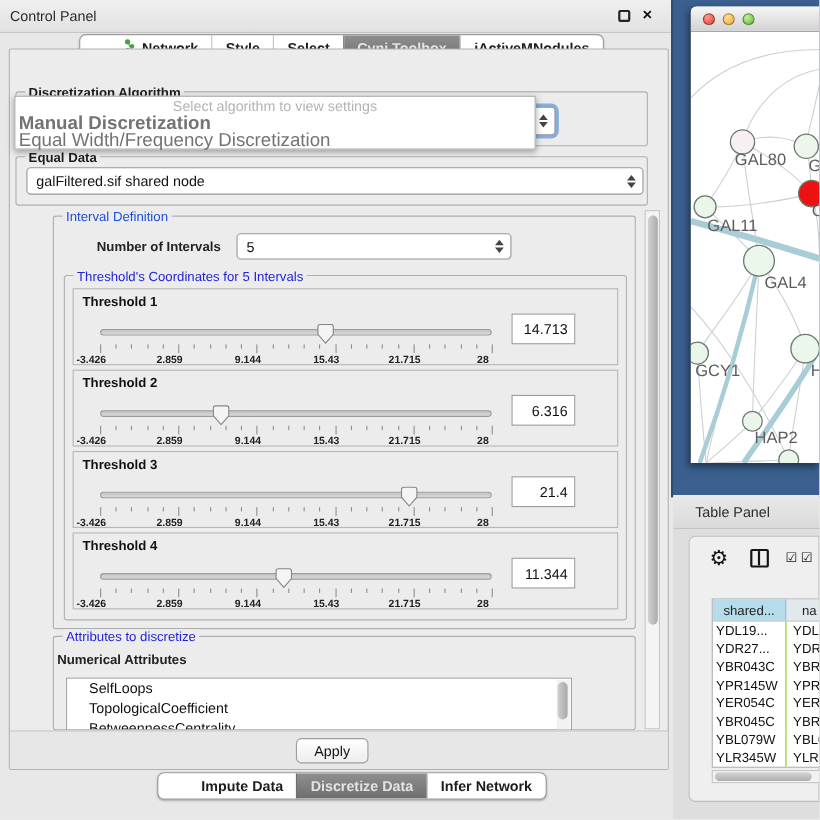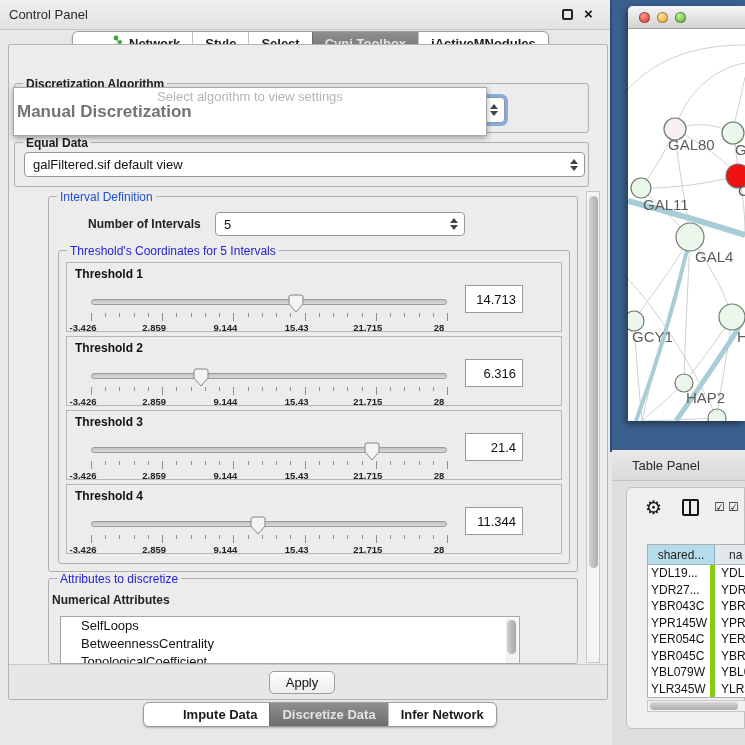--- a/index.html
+++ b/index.html
@@ -130,21 +130,21 @@
   .cb-ico { position:absolute; top:12px; font-size:12px; color:#141414; }
 
   .tp-table { position:absolute; left:20px; top:56px; width:99px; height:154px;
               background:#fff; border:1px solid #aeaeae; overflow:hidden; }
   .tp-head { display:flex; height:20px; border-bottom:1px solid #9fb6c0; }
   .tp-head .h1 { width:67px; background:#b5dcea; border-right:1px solid #8fb2c2;
                  font-size:12px; color:#222; text-align:center; line-height:20px; }
   .tp-head .h2 { flex:1; background:#e1e9ed; font-size:12px; color:#222;
                  padding-left:14px; line-height:20px; }
   .tp-row { display:flex; height:16.5px; }
-  .tp-row .c1 { width:67px; border-right:5px solid #84cc16; font-size:12px; color:#111;
+  .tp-row .c1 { width:67px; border-right:1px solid #84cc16; font-size:12px; color:#111;
                 padding-left:3px; line-height:16.5px; white-space:nowrap; overflow:hidden; }
   .tp-row .c2 { flex:1; font-size:12px; color:#111; padding-left:6px; line-height:16.5px;
                 white-space:nowrap; overflow:hidden; }
   .h-scroll { position:absolute; left:20px; top:212px; width:99px; height:12px;
               background:#f1f1f1; border:1px solid #c6c6c6; }
   .h-scroll .thumb { position:absolute; left:2px; top:1px; width:88px; height:8px;
                      background:linear-gradient(#d5d5d5,#aeaeae); border-radius:4px; }
 </style>
 </head>
 <body>
@@ -192,27 +192,28 @@
   <div class="combo focus-ring" style="left:20px; top:97px; width:485px; height:26px;">
     <span class="stepper">
       <span class="up"></span>
         <span class="down"></span>
     </span>
   </div>
 
   <div class="popup">
     <div class="p-ph">Select algorithm to view settings</div>
     <div class="p-item bold">Manual Discretization</div>
+    <div class="p-item">Equal Width/Frequency Discretization</div>
   </div>
 
   <div class="groupbox" style="left:14px; top:142px; width:575px; height:45px;">
     <span class="grouplabel gl-plain">Equal Data</span>
   </div>
   <div class="combo" style="left:24px; top:152px; width:561px; height:25px;">
-    <span>galFiltered.sif default view</span>
+    <span>galFiltered.sif shared node</span>
     <span class="stepper">
       <span class="up"></span>
         <span class="down"></span>
     </span>
   </div>
 
   <div class="groupbox" style="left:48px; top:196px; width:530px; height:376px;">
     <span class="grouplabel gl-green">Interval Definition</span>
   </div>
   <div style="position:absolute; left:88px; top:217px; font-size:12px; font-weight:bold;">Number of Intervals</div>
@@ -423,22 +424,22 @@
     </div>
     </div>
 
   <div class="groupbox" style="left:48px; top:578px; width:530px; height:86px;">
     <span class="grouplabel gl-blue">Attributes to discretize</span>
   </div>
   <div style="position:absolute; left:52px; top:593px; font-size:12px; font-weight:bold;">Numerical Attributes</div>
   <div class="attr-list">
     <div id="attr-items">
         <div class="attr-item">SelfLoops</div>
+        <div class="attr-item">TopologicalCoefficient</div>
         <div class="attr-item">BetweennessCentrality</div>
-        <div class="attr-item">TopologicalCoefficient</div>
       </div>
     <div class="attr-sb">
       <div class="thumb"></div>
     </div>
   </div>
 
   <div class="v-scroll">
     <div class="thumb"></div>
   </div>
 

